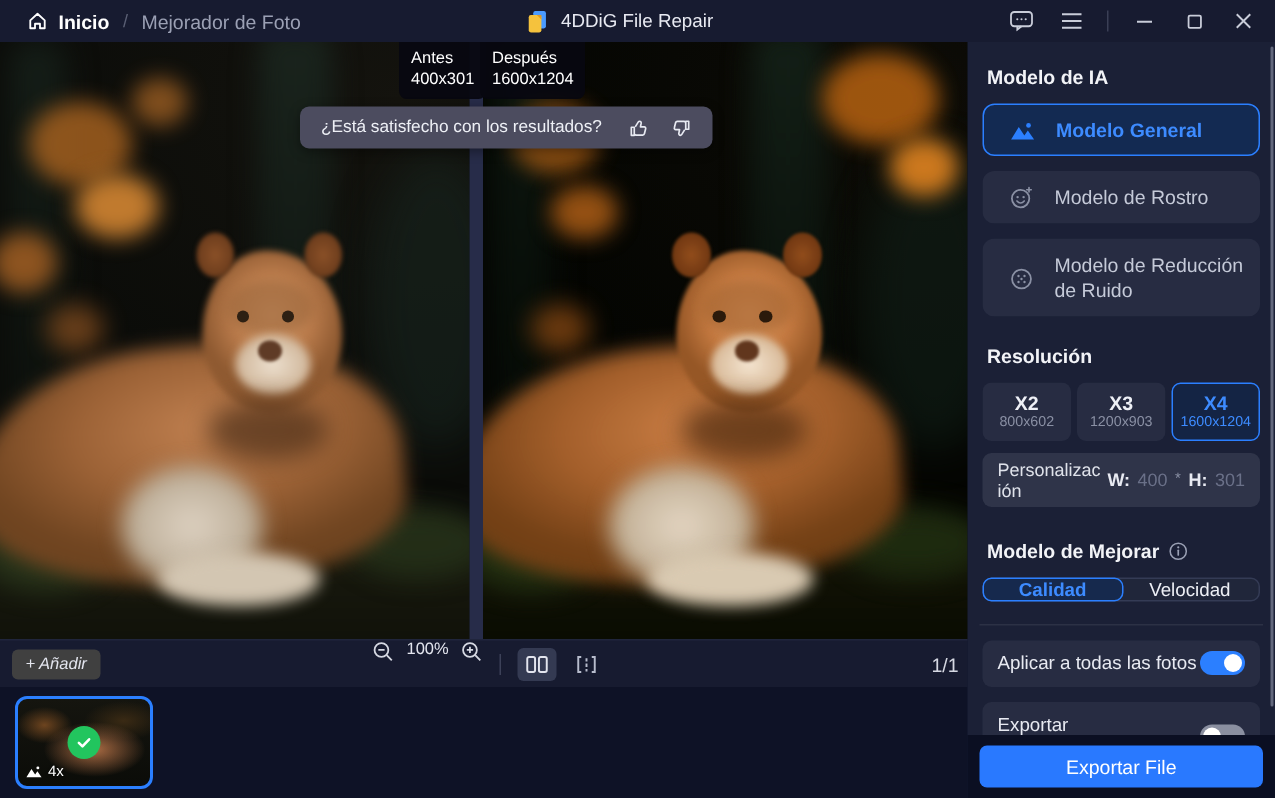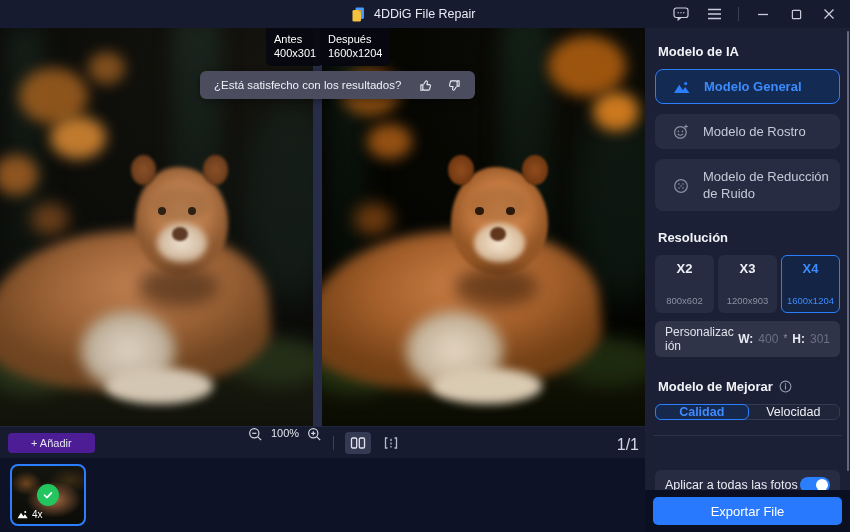--- a/index.html
+++ b/index.html
@@ -32,71 +32,71 @@
   .chip { position:absolute; top:0; background:rgba(8,8,16,0.92); color:#fff; font-size:11px; line-height:1.3; padding:4px 8px 5px; border-radius:0 0 5px 5px; z-index:6; white-space:nowrap; }
   .chip-before { left:266px; }
   .chip-after { left:320px; }
 
   .tooltip { position:absolute; left:200px; top:43px; height:28px; display:flex; align-items:center; background:#4c4c5f; border-radius:6px; padding:0 14px; font-size:11.5px; color:#eef0f6; z-index:7; box-shadow:0 2px 8px rgba(0,0,0,.4); }
   .tooltip .thumbs { display:flex; gap:12px; margin-left:18px; }
   .tooltip .thumbs span { cursor:pointer; display:flex; }
 
   
   .toolbar { position:absolute; top:426px; left:0; width:645px; height:32px; background:#171b30; border-top:1px solid #20253c; z-index:10; }
-  .add-btn { position:absolute; left:8px; top:6px; background:#4c1d95; border:none; border-radius:4px; color:#e3e5ee; font-size:11px; padding:4px 23px; cursor:pointer; font-family:inherit; }
+  .add-btn { position:absolute; left:8px; top:6px; background:#404040; border:none; border-radius:4px; color:#e3e5ee; font-size:11px; padding:4px 9px; cursor:pointer; font-family:inherit;font-style:italic; }
   .zoom-group { position:absolute; left:248px; top:0; height:32px; display:flex; align-items:flex-start; gap:8px; }
   .zoom-level { font-size:11px; color:#e3e5ee; }
   .icon-btn { display:flex; align-items:center; justify-content:center; cursor:pointer; background:none; border:none; padding:0; }
   .tb-sep2 { position:absolute; left:333px; top:9px; width:1px; height:14px; background:#3c4158; }
   .view-group { position:absolute; left:345px; top:5px; display:flex; gap:7px; align-items:center; }
   .view-btn { width:26px; height:22px; display:flex; align-items:center; justify-content:center; border-radius:4px; cursor:pointer; }
   .view-btn.selected { background:#343a52; }
-  .pages { position:absolute; right:6px; top:9px; font-size:16px; color:#d5d8e2; }
+  .pages { position:absolute; right:6px; top:9px; font-size:13px; color:#d5d8e2; }
 
   
   .filmstrip { position:absolute; top:458px; left:0; width:645px; height:74px; background:#0e1226; z-index:10; }
-  .thumb { position:absolute; left:10px; top:6px; width:76px; height:62px; border:2px solid #2b7fff; border-radius:8px; overflow:hidden; cursor:pointer; background:
+  .thumb { position:absolute; left:10px; top:6px; width:92px; height:62px; border:2px solid #2b7fff; border-radius:8px; overflow:hidden; cursor:pointer; background:
       radial-gradient(55% 45% at 58% 58%, #a86a42 0%, rgba(10,10,6,0) 70%),
       radial-gradient(30% 30% at 20% 30%, #6d441f 0%, rgba(0,0,0,0) 70%),
       radial-gradient(40% 30% at 80% 25%, #3a2a14 0%, rgba(0,0,0,0) 75%),
       linear-gradient(#15150f, #0b0c08); }
   .thumb .check { position:absolute; left:50%; top:50%; transform:translate(-50%,-50%); width:22px; height:22px; border-radius:50%; background:#22c55e; display:flex; align-items:center; justify-content:center; }
   .thumb .scale { position:absolute; left:5px; bottom:4px; display:flex; align-items:center; gap:4px; font-size:10px; color:#ffffff; text-shadow:0 1px 2px rgba(0,0,0,.8); }
 
   
   .sidebar { position:absolute; top:28px; left:645px; width:205px; height:504px; background:#1b2036; padding:0 10px; overflow:hidden; z-index:20; }
   .side-heading { font-size:13px; font-weight:700; color:#f2f3f7; margin:16px 0 10px 3px; display:flex; align-items:center; gap:6px; }
   .h-res { margin-top:19px; }
   .h-enh { margin-top:22px; }
 
   .model-btn { display:flex; align-items:center; gap:14px; width:100%; background:#272c42; border:1px solid transparent; border-radius:8px; padding:9px 8px 7px 17px; margin-bottom:10px; color:#c5cad8; font-size:13px; text-align:left; cursor:pointer; font-family:inherit; line-height:1.3; min-height:33px; }
   .model-btn .mi { display:flex; flex:0 0 auto; }
   .model-btn.selected { background:#132a52; border-color:#2b7fff; color:#3d8bff; font-weight:700; }
 
   .res-row { display:flex; gap:4px; margin-bottom:8px; }
   .res-btn { flex:1; background:#272c42; border:1px solid transparent; border-radius:6px; padding:5px 0 6px; text-align:center; cursor:pointer; font-family:inherit; }
   .res-btn .r1 { font-size:13px; font-weight:600; color:#eef0f6; display:block; }
-  .res-btn .r2 { font-size:9.5px; color:#8a90a4; display:block; margin-top:19px; }
+  .res-btn .r2 { font-size:9.5px; color:#8a90a4; display:block; margin-top:0; }
   .res-btn.selected { background:#142444; border:1.5px solid #2b7fff; }
   .res-btn.selected .r1, .res-btn.selected .r2 { color:#3d8bff; }
 
   .custom-row { display:flex; align-items:center; background:#2f3449; border-radius:6px; padding:4px 10px; min-height:32px; cursor:pointer; }
   .custom-label { width:72px; font-size:12px; color:#dfe2ea; line-height:1.2; word-break:break-word; }
   .wh { display:flex; align-items:center; gap:5px; font-size:12px; margin-left:4px; }
   .wh .lab { color:#e8eaf2; font-weight:600; }
   .wh .val { color:#6a7088; }
   .wh .star { color:#8a90a4; font-size:10px; }
 
   .segmented { display:flex; background:#20263a; border:1px solid #343b55; border-radius:6px; height:16px; }
   .segment { flex:1; display:flex; align-items:center; justify-content:center; font-size:12.5px; color:#eef0f6; cursor:pointer; border-radius:6px; }
   .segment.selected { border:1px solid #2b7fff; background:#16294d; color:#3d8bff; font-weight:700; margin:-1px; }
 
   .side-divider { border-top:1px solid rgba(255,255,255,0.08); margin:15px -2px 0; }
 
-  .toggle-row { display:flex; align-items:flex-start; justify-content:space-between; background:#272c42; border-radius:6px; padding:7px 10px; margin-top:34px; font-size:12.5px; color:#e8eaf2; }
+  .toggle-row { display:flex; align-items:flex-start; justify-content:space-between; background:#272c42; border-radius:6px; padding:7px 10px; margin-top:10px; font-size:12.5px; color:#e8eaf2; }
   .toggle-row.auto { margin-top:10px; align-items:flex-start; }
   .toggle-row .tlabel { line-height:1.3; }
   .toggle-row.auto .tlabel { max-width:130px; }
   .toggle { position:relative; width:30px; height:16px; border-radius:8px; cursor:pointer; flex:0 0 auto; }
   .toggle.on { background:#2b7fff; }
   .toggle.off { background:#8a8fa0; margin-top:8px; }
   .toggle .knob { position:absolute; top:2px; width:12px; height:12px; border-radius:50%; background:#ffffff; }
   .toggle.on .knob { right:2px; }
   .toggle.off .knob { left:2px; }
 
@@ -106,20 +106,32 @@
   .export-btn { width:100%; height:28px; background:#2979ff; border:none; border-radius:5px; color:#ffffff; font-size:13px; cursor:pointer; font-family:inherit; }
 
   svg { display:block; }
 </style>
 </head>
 <body>
 
 <div class="window">
 
   <div class="titlebar">
+    <div class="crumbs">
+      <span class="crumbs-home">
+        <span>
+          <svg width="14" height="14" viewBox="0 0 16 16">
+              <path d="M2.5 7.5 8 2.5l5.5 5v6h-3.6v-3.4H6.1v3.4H2.5z" fill="none" stroke="#ffffff" stroke-width="1.4" stroke-linejoin="round"></path>
+            </svg>
+        </span>
+        <span>Inicio</span>
+      </span>
+      <span class="crumb-sep">/</span>
+      <span class="crumb-page">Mejorador de Foto</span>
+    </div>
 
     <div class="tb-center">
       <span>
         <svg width="16" height="17" viewBox="0 0 18 19">
             <rect x="6.2" y="1.5" width="9.5" height="13" rx="1.6" fill="#4a9bff"></rect>
             <rect x="2.8" y="4.5" width="9.5" height="13" rx="1.6" fill="#f5c23d"></rect>
             <path d="M8.9 4.5h3.4v3.4z" fill="#e09a20"></path>
           </svg>
       </span>
       <span>4DDiG File Repair</span>

